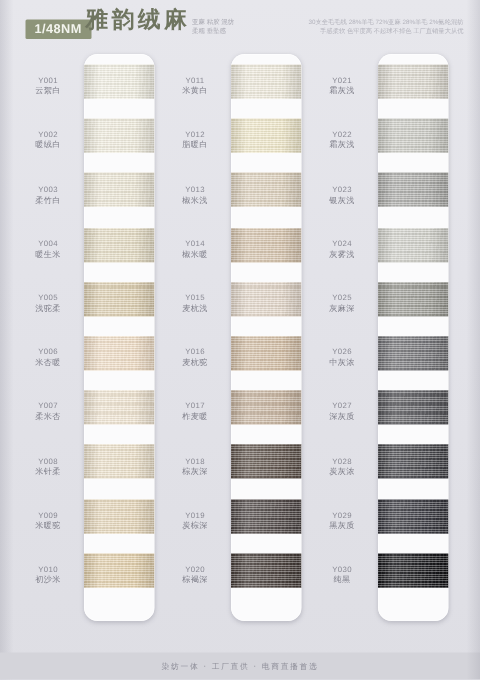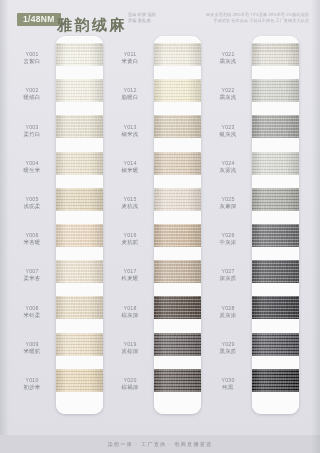--- a/index.html
+++ b/index.html
@@ -33,21 +33,21 @@
   }
   #badge{
     position:absolute;left:17px;top:13px;
     height:13px;padding:0 6px;
     background:#8d9479;color:#f3f4ee;
     font-size:8.5px;font-weight:bold;letter-spacing:.3px;
     line-height:13px;white-space:nowrap;
     border-radius:1px;
   }
   #brand{
-    position:absolute;left:57px;top:15px;
+    position:absolute;left:57px;top:3px;
     font-family:"DejaVu Sans",sans-serif;
     font-size:15px;font-weight:bold;color:#6f7560;
     letter-spacing:2.5px;white-space:nowrap;
     line-height:20px;
   }
   #brand-sub{
     position:absolute;left:128px;top:12px;
     width:48px;
     font-size:4.3px;line-height:6.2px;color:#a9a9b2;
     white-space:pre-line;

